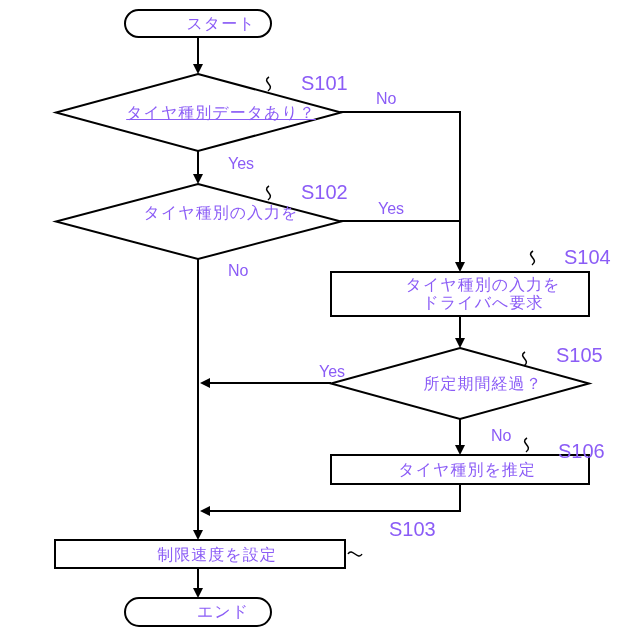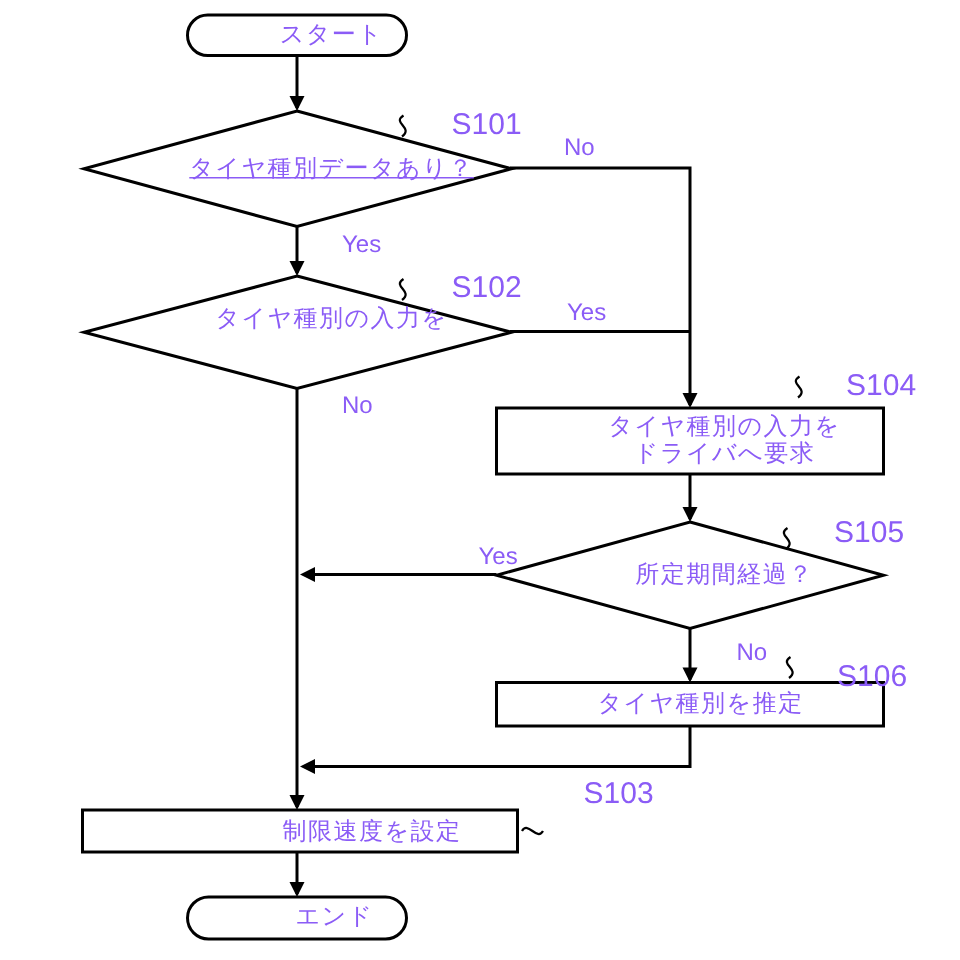--- a/index.html
+++ b/index.html
@@ -88,21 +88,21 @@
 
   <div class="t c node-text two-line" style="left:331px;top:276px;width:258px;">
     <span>タイヤ種別の入力を</span>
     <span>ドライバへ要求</span>
   </div>
 
   <div class="t c node-text" style="left:360px;top:375px;width:200px;">所定期間経過？</div>
 
   <div class="t c node-text" style="left:331px;top:461px;width:226px;">タイヤ種別を推定</div>
 
-  <div class="t c node-text" style="left:69px;top:546px;width:312px;">制限速度を設定</div>
+  <div class="t c node-text" style="left:38px;top:546px;width:312px;">制限速度を設定</div>
 
   <div class="t c node-text" style="left:125px;top:603px;width:150px;">エンド</div>
 
   <div class="t step" style="left:278px;top:74px;">S101</div>
   <div class="t step" style="left:278px;top:183px;">S102</div>
   <div class="t step" style="left:541px;top:248px;">S104</div>
   <div class="t step" style="left:533px;top:346px;">S105</div>
   <div class="t step" style="left:535px;top:442px;">S106</div>
   <div class="t step" style="left:366px;top:520px;text-align:right;">S103</div>
 

